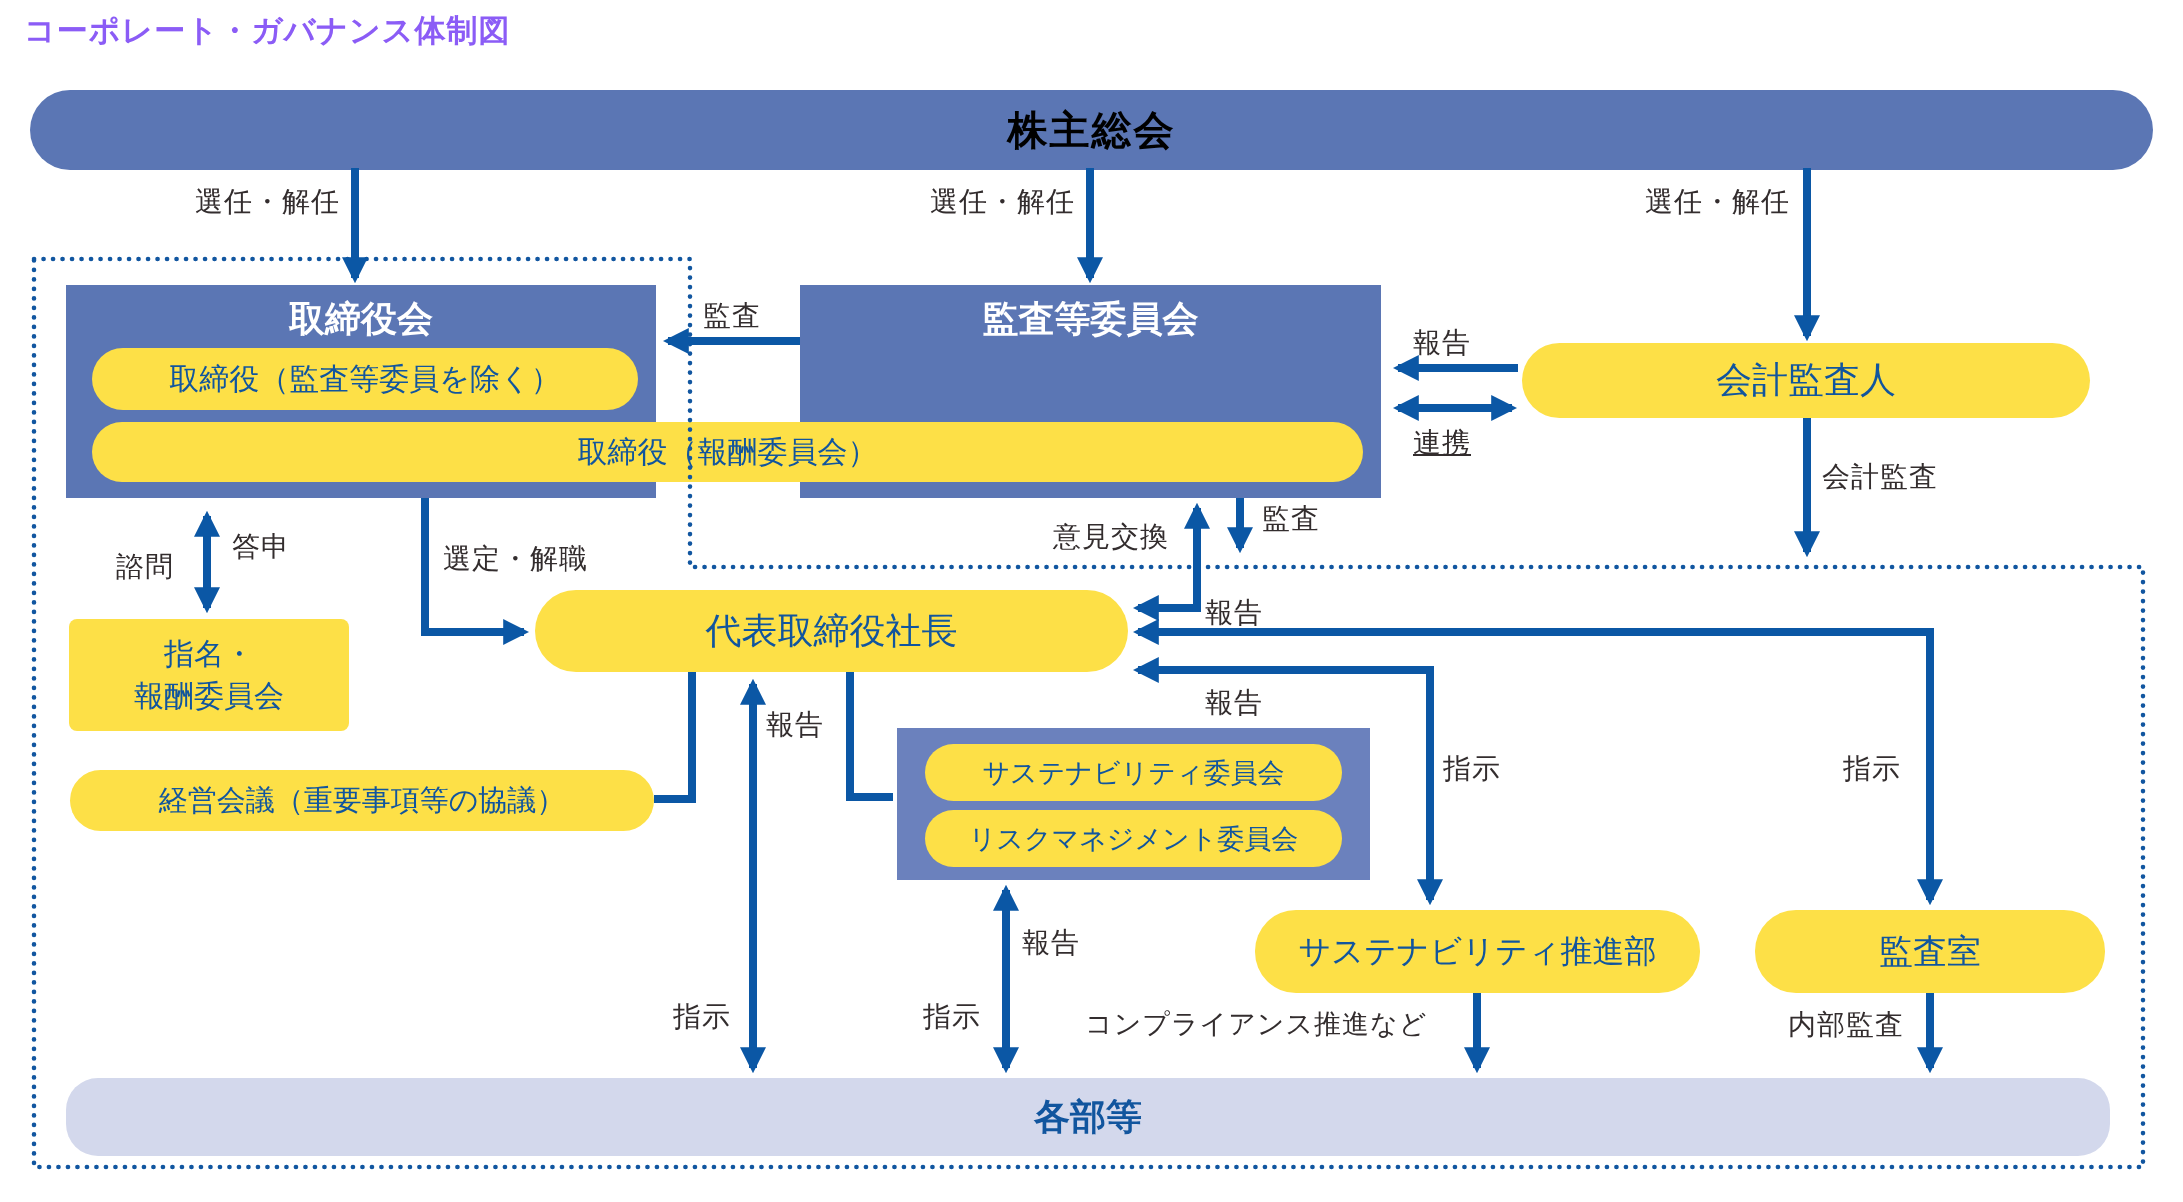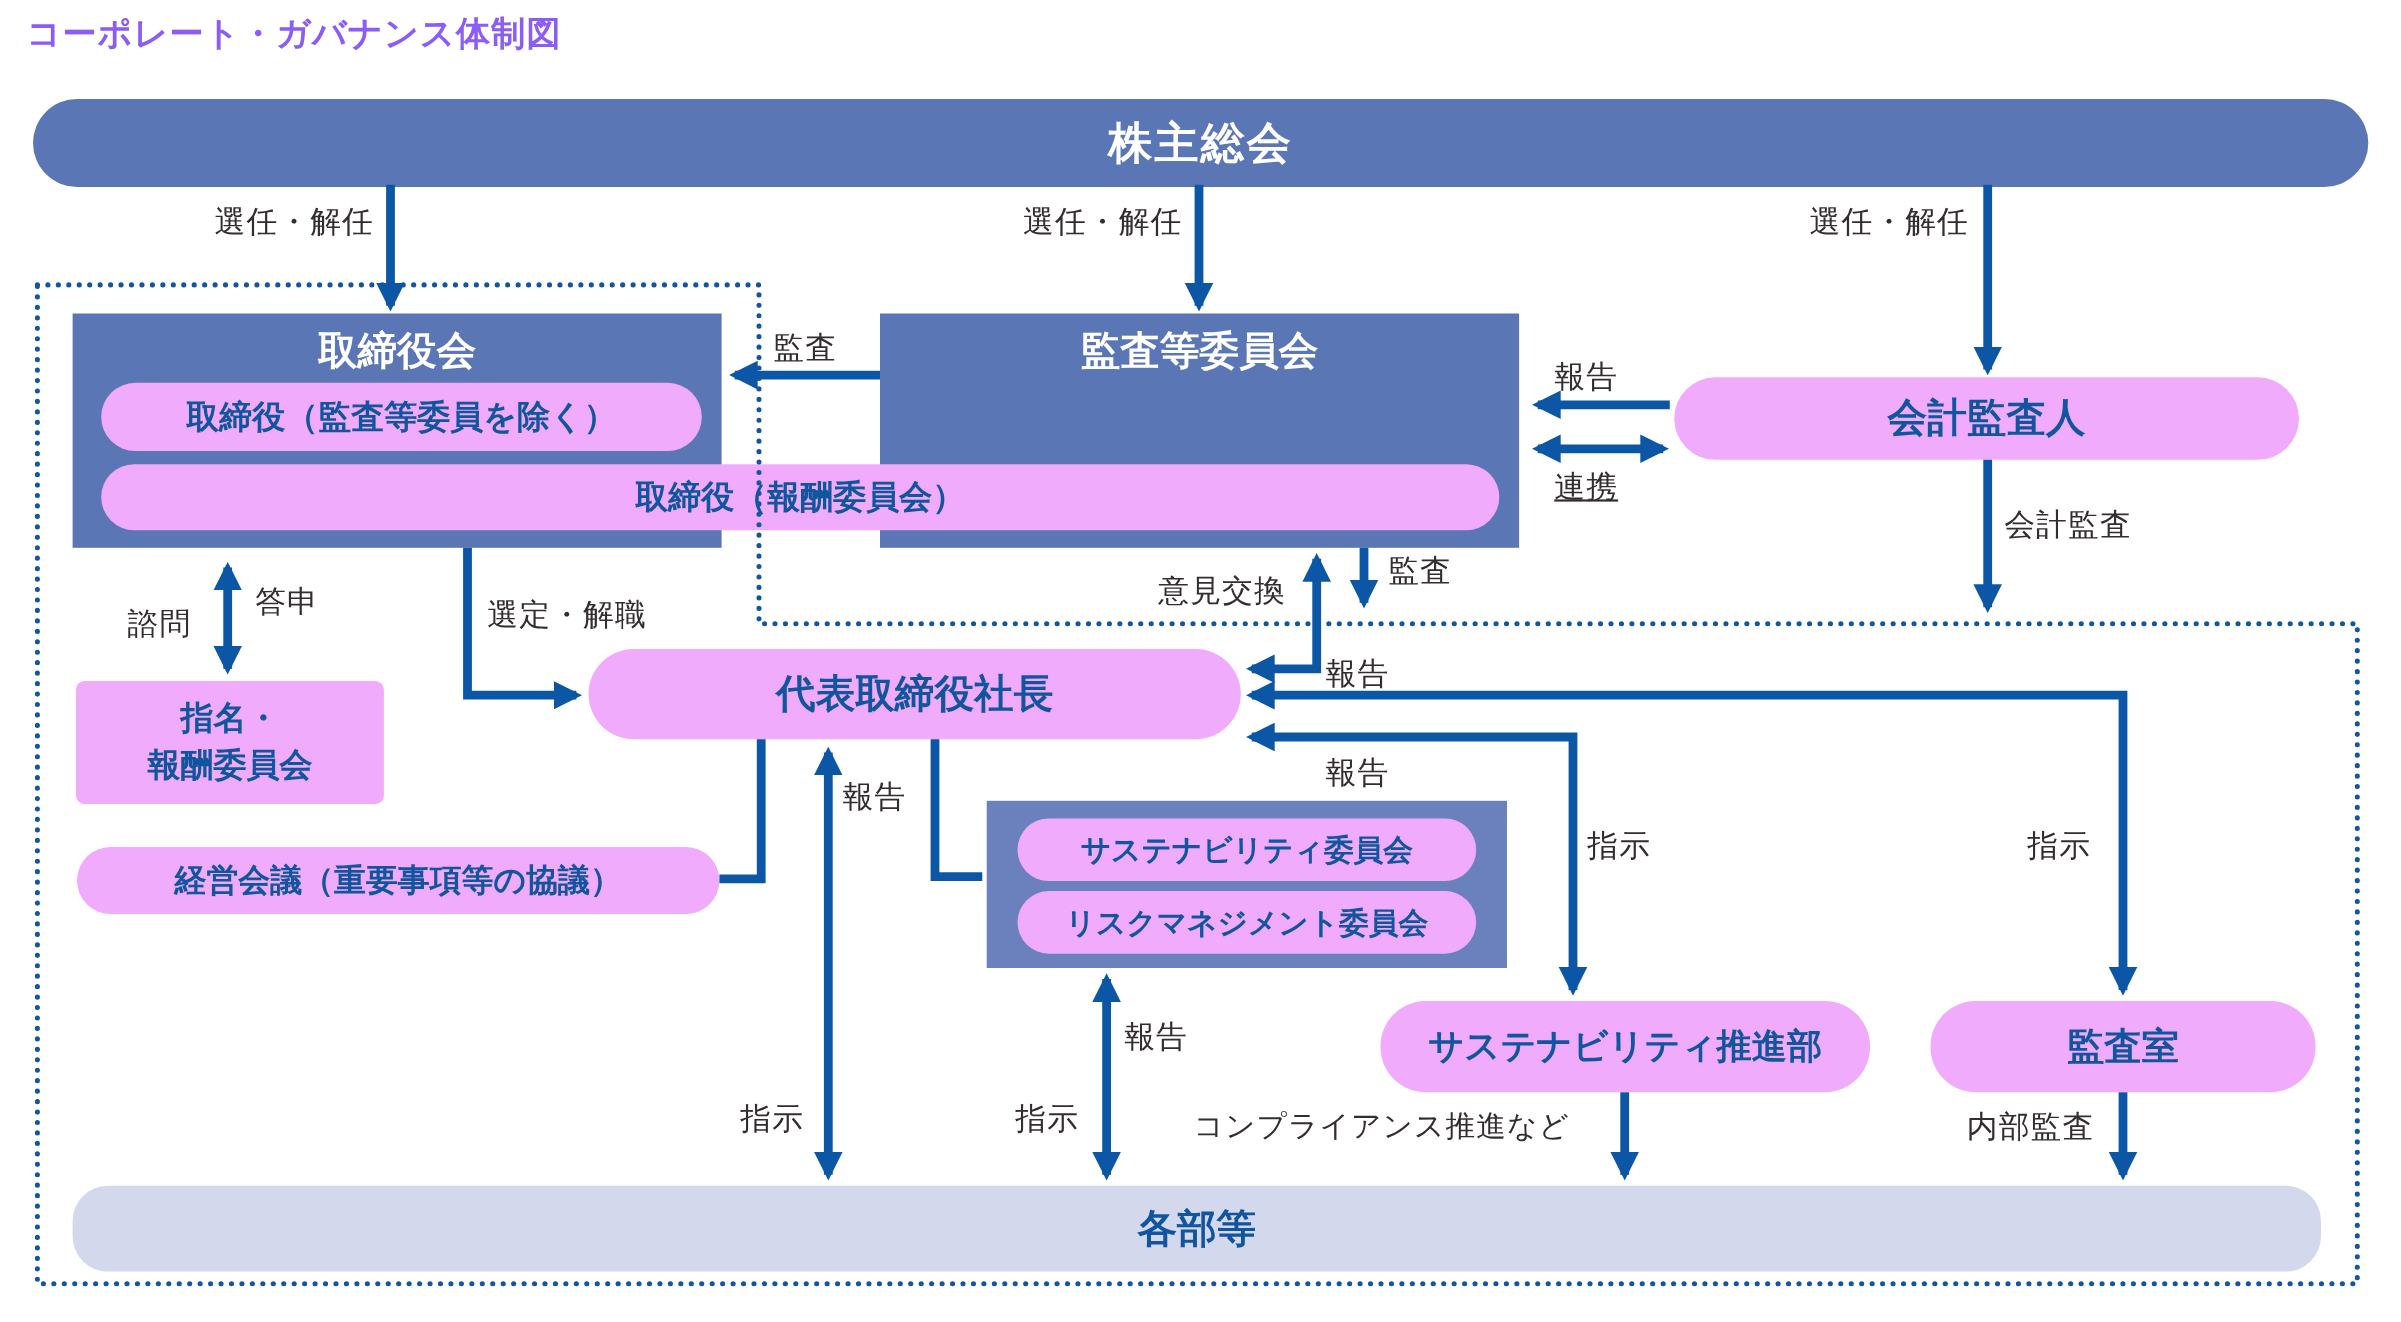--- a/index.html
+++ b/index.html
@@ -7,40 +7,40 @@
     position:relative;width:2183px;height:1202px;background:#ffffff;overflow:hidden;
     font-family:"Liberation Sans","DejaVu Sans",sans-serif;
   }
   .abs{position:absolute;box-sizing:border-box;}
   .page-title{
     left:24px;top:10px;font-size:31px;font-weight:bold;color:#8b5cf6;letter-spacing:1px;white-space:nowrap;
   }
   .node{
     display:flex;align-items:center;justify-content:center;text-align:center;white-space:nowrap;
   }
-  .pill{background:#f0abfc;color:#11559e;font-weight:bold;}
+  .pill{background:#fde047;color:#11559e;font-weight:normal;}
   .bigbox{background:#5b76b4;}
   .bigbox .box-title{
     position:absolute;left:0;right:0;top:10px;text-align:center;color:#ffffff;
     font-weight:bold;font-size:36px;white-space:nowrap;
   }
   .lbl{
     position:absolute;color:#332d2e;font-size:28px;font-weight:500;white-space:nowrap;letter-spacing:1px;
   }
   svg.overlay{position:absolute;left:0;top:0;pointer-events:none;}
 </style>
 </head>
 <body>
 
 <div class="stage">
 
   <div class="abs page-title">コーポレート・ガバナンス体制図</div>
 
   <div class="abs node" style="left:30px;top:90px;width:2123px;height:80px;border-radius:40px;background:#5b76b4;">
-    <span style="color:#ffffff;font-weight:bold;font-size:40px;letter-spacing:2px;">株主総会</span>
+    <span style="color:#000000;font-weight:bold;font-size:40px;letter-spacing:2px;">株主総会</span>
   </div>
 
   <div class="abs bigbox" style="left:66px;top:285px;width:590px;height:213px;">
     <div class="box-title">取締役会</div>
   </div>
 
   <div class="abs bigbox" style="left:800px;top:285px;width:581px;height:213px;">
     <div class="box-title">監査等委員会</div>
   </div>
 

